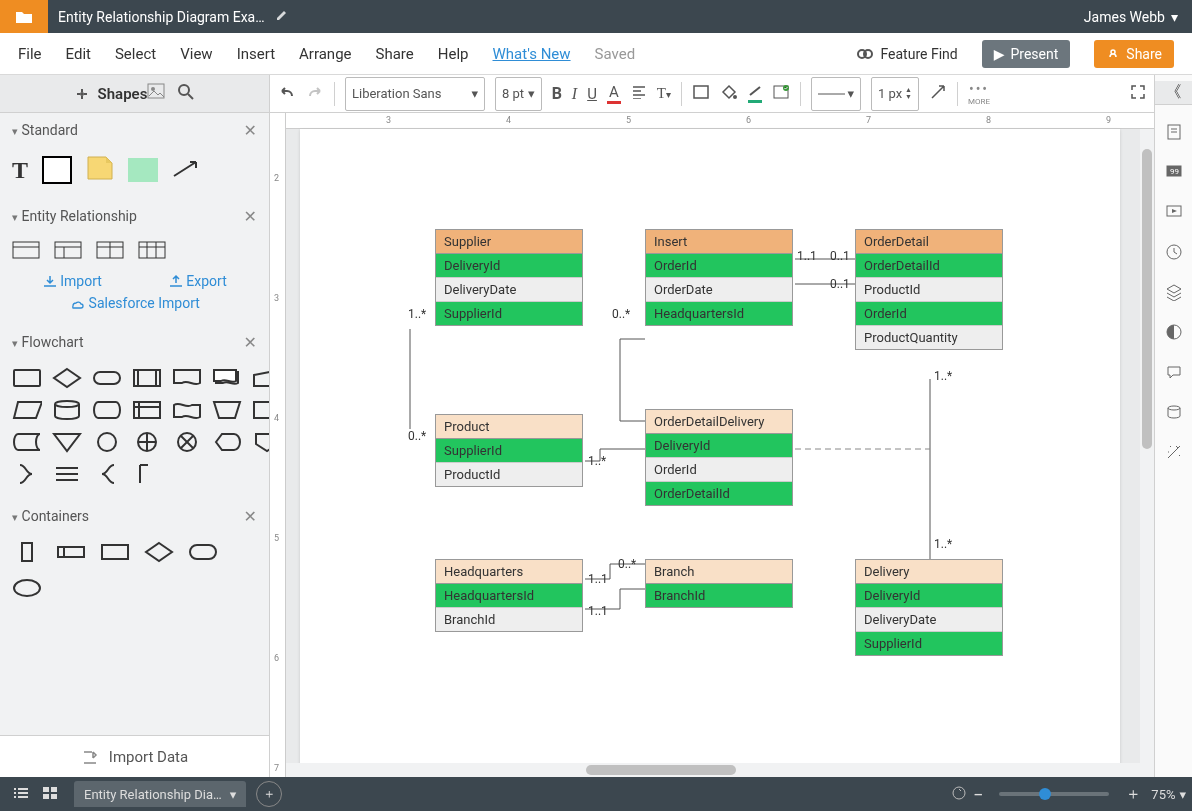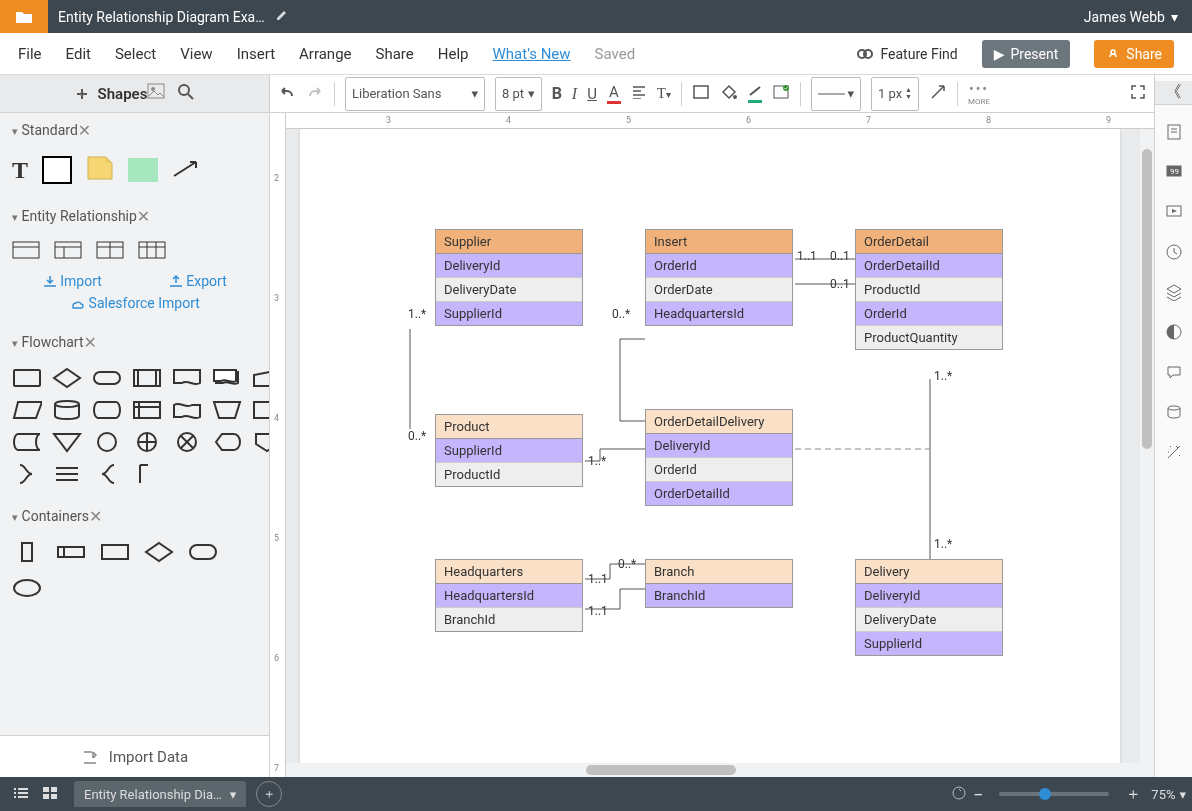--- a/index.html
+++ b/index.html
@@ -16,41 +16,41 @@
 .menubar .grow { flex:1;}
 .ffind { display:flex; align-items:center; gap:6px; font-size:14px;}
 .btn { height:28px; padding:0 12px; border-radius:3px; display:inline-flex; align-items:center; gap:6px; font-size:14px;}
 .btn.gray{ background:#6c767d; color:#fff;}
 .btn.orange{ background:#ef8d22; color:#fff;}
 .workspace { display:flex; height:calc(811px - 33px - 42px - 34px); }
 .leftcol { width:270px; display:flex; flex-direction:column; border-right:1px solid #d0d0d0; }
 .lefttop { height:38px; background:#e9eaeb; display:flex; align-items:center; justify-content:center; padding:0 10px; border-bottom:1px solid #d0d0d0;}
 .lefttop .shapes { display:flex; align-items:center; gap:8px; font-weight:600; font-size:15px;}
 .leftpanels { flex:1; overflow:auto; background:#f1f2f3;}
-.panelhead { height:34px; display:flex; align-items:center; justify-content:flex-start; padding:0 12px; font-size:14px; color:#555; }
+.panelhead { height:34px; display:flex; align-items:center; justify-content:space-between; padding:0 12px; font-size:14px; color:#555; }
 .panelhead .caret::before { content:"▾"; margin-right:4px; font-size:11px; color:#777; }
 .panelhead .close { color:#888; font-size:16px;}
 .panelbody { padding:8px 12px 14px 12px; background:#f1f2f3;}
 .shaperow { display:flex; gap:14px; flex-wrap:wrap; align-items:center;}
 .shapebox { width:30px; height:28px; background:#fff; border:2px solid #000; }
 .importrow { display:flex; justify-content:space-around; color:#2f8dd6; font-size:14px; padding:10px 0 2px 0; gap:6px;}
 .flowgrid { display:grid; grid-template-columns:repeat(7, 30px); gap:10px 10px;}
 .fshape { width:30px; height:22px; display:flex; align-items:center; justify-content:center; }
 .fshape svg { width:30px; height:22px; stroke:#333; fill:none; stroke-width:2;}
 .importdata { height:42px; border-top:1px solid #d0d0d0; display:flex; align-items:center; justify-content:center; gap:10px; color:#555; font-size:15px;}
 .centercol { flex:1; display:flex; flex-direction:column; position:relative; background:#e9eaeb;}
 .toolbars { height:38px; background:#fff; border-bottom:1px solid #d0d0d0; display:flex; align-items:center; padding:0 8px; gap:10px; font-size:13px; color:#555;}
 .toolbars .divider{ width:1px; height:24px; background:#d0d0d0; }
 .sel { height:24px; border:1px solid #bbb; background:#fff; display:inline-flex; align-items:center; padding:16px 6px; border-radius:2px; font-size:13px;}
 .canvasarea { flex:1; position:relative; overflow:hidden; background:#e9eaeb;}
 .ruler-h { position:absolute; top:0; left:16px; right:0; height:16px; background:#fff; border-bottom:1px solid #ccc;}
 .ruler-v { position:absolute; top:0; left:0; bottom:0; width:16px; background:#fff; border-right:1px solid #ccc;}
 .rlabel { position:absolute; font-size:9px; color:#888; }
 .page { position:absolute; top:16px; left:30px; width:820px; height:640px; background:#fff; box-shadow:0 1px 3px rgba(0,0,0,0.15); }
-.entity { position:absolute; width:148px; border:1px solid #999; font-size:13px; background:#c4b5fd;}
+.entity { position:absolute; width:148px; border:1px solid #999; font-size:13px; background:#22c55e;}
 .entity .hdr { padding:4px 8px; font-weight:400; border-bottom:1px solid #999;}
 .entity .row { padding:4px 8px; border-bottom:1px solid #ccc;}
 .entity .row.alt { background:#eeeeee;}
 .entity .row:last-child{ border-bottom:none; }
 .hdr.orange { background:#f0b27a;}
 .hdr.peach { background:#f9e0c7;}
 .relabel { position:absolute; font-size:12px; color:#333; background:transparent;}
 svg.edges { position:absolute; top:0; left:0; width:820px; height:640px; pointer-events:none;}
 .scrollh { position:absolute; bottom:0; left:16px; right:0; height:14px; background:#f1f2f3;}
 .scrollh .thumb{ position:absolute; top:2px; height:10px; background:#c0c0c0; border-radius:5px; left:300px; width:150px;}

